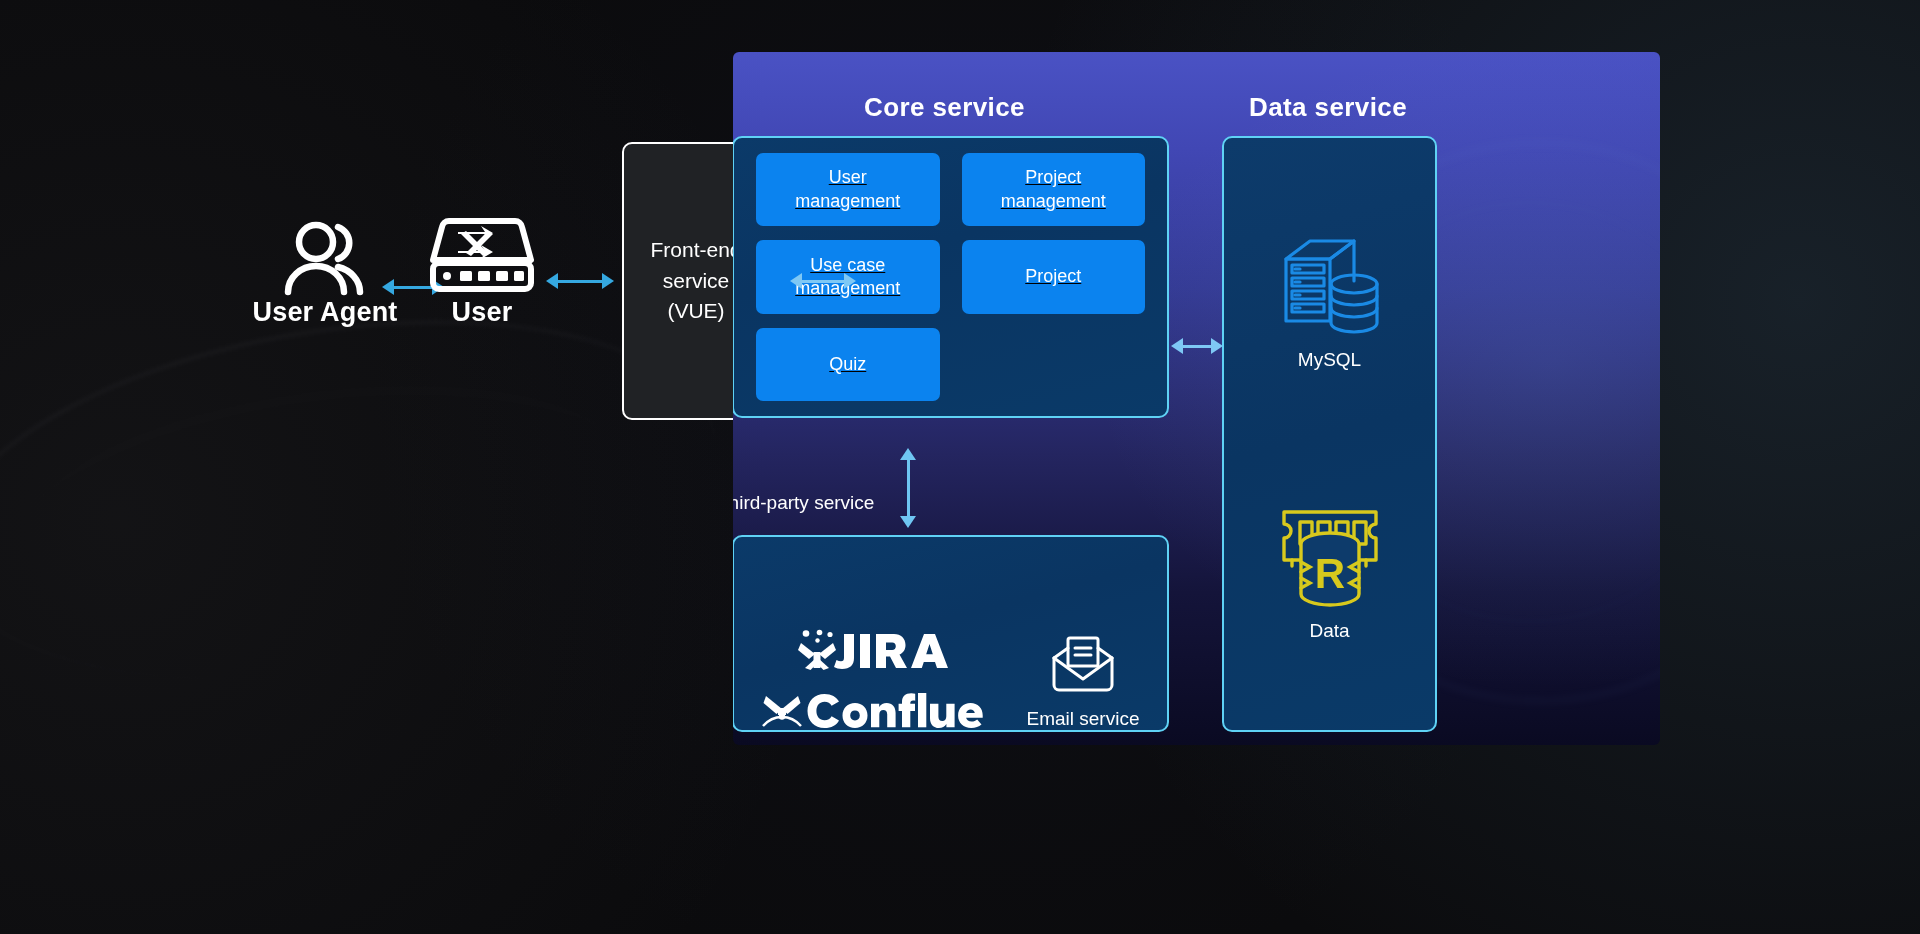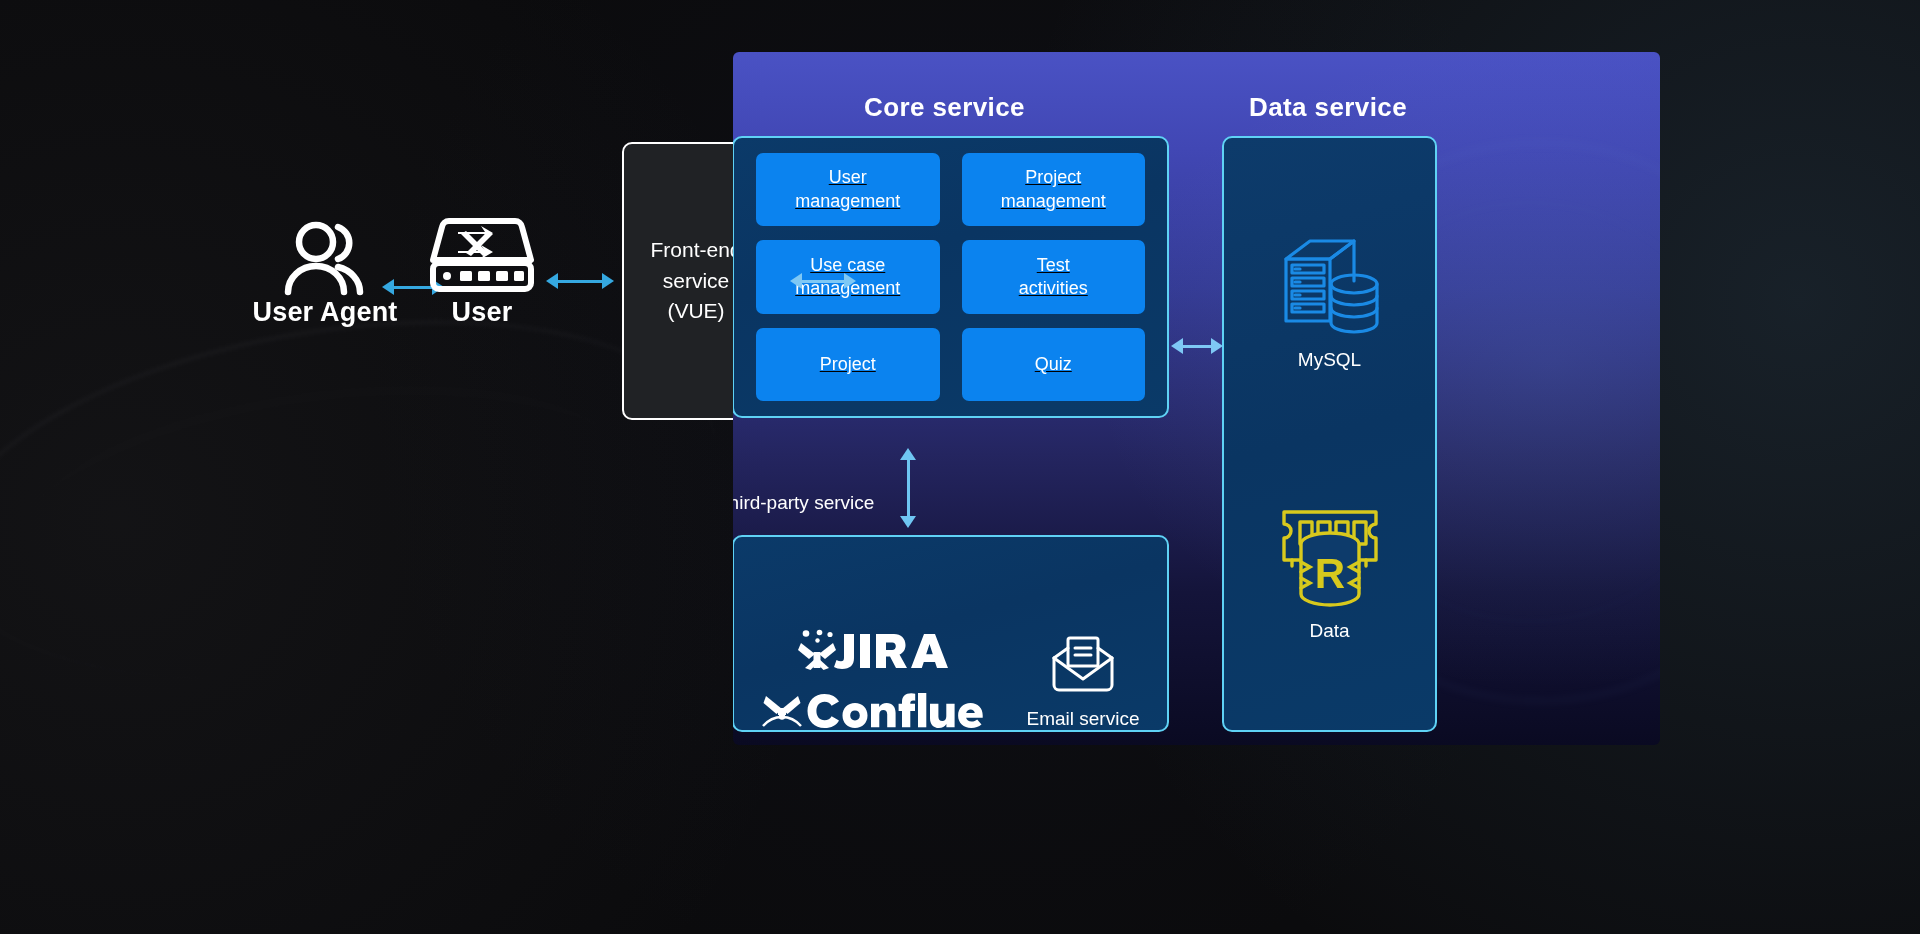--- a/index.html
+++ b/index.html
@@ -308,22 +308,20 @@
     <div class="panel-title title-data">Data service</div>
 
     <div class="core-box">
       <div class="core-grid">
         <div class="svc-btn">User
 management</div>
         <div class="svc-btn">Project
 management</div>
         <div class="svc-btn">Use case
 management</div>
-        <div class="svc-btn">Test
-activities</div>
         <div class="svc-btn">Project</div>
         <div class="svc-btn">Quiz</div>
       </div>
     </div>
 
     <div class="third-label">Third-party service</div>
     <div class="arrow-v" style="left:166px; top:396px; height:80px;">
       <div class="head-u"></div>
       <div class="shaft"></div>
       <div class="head-d"></div>

